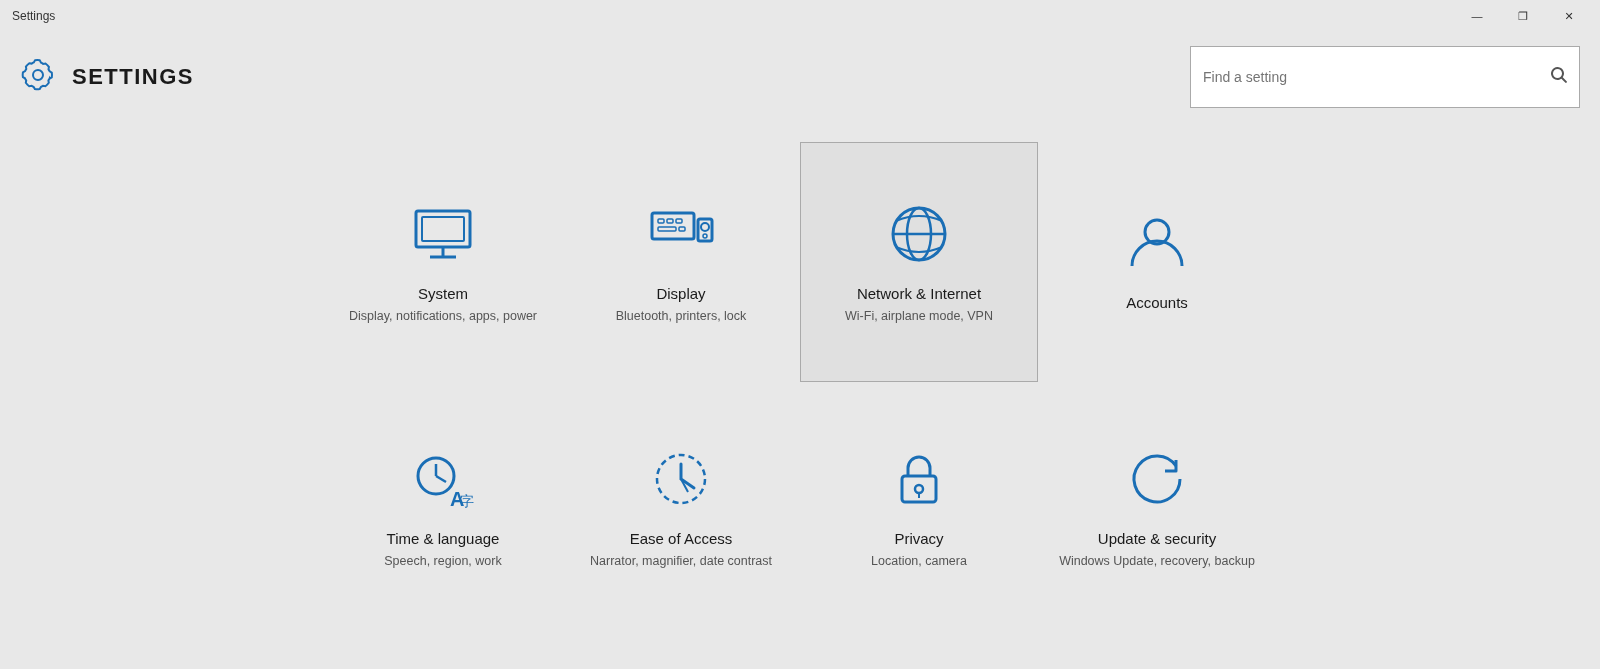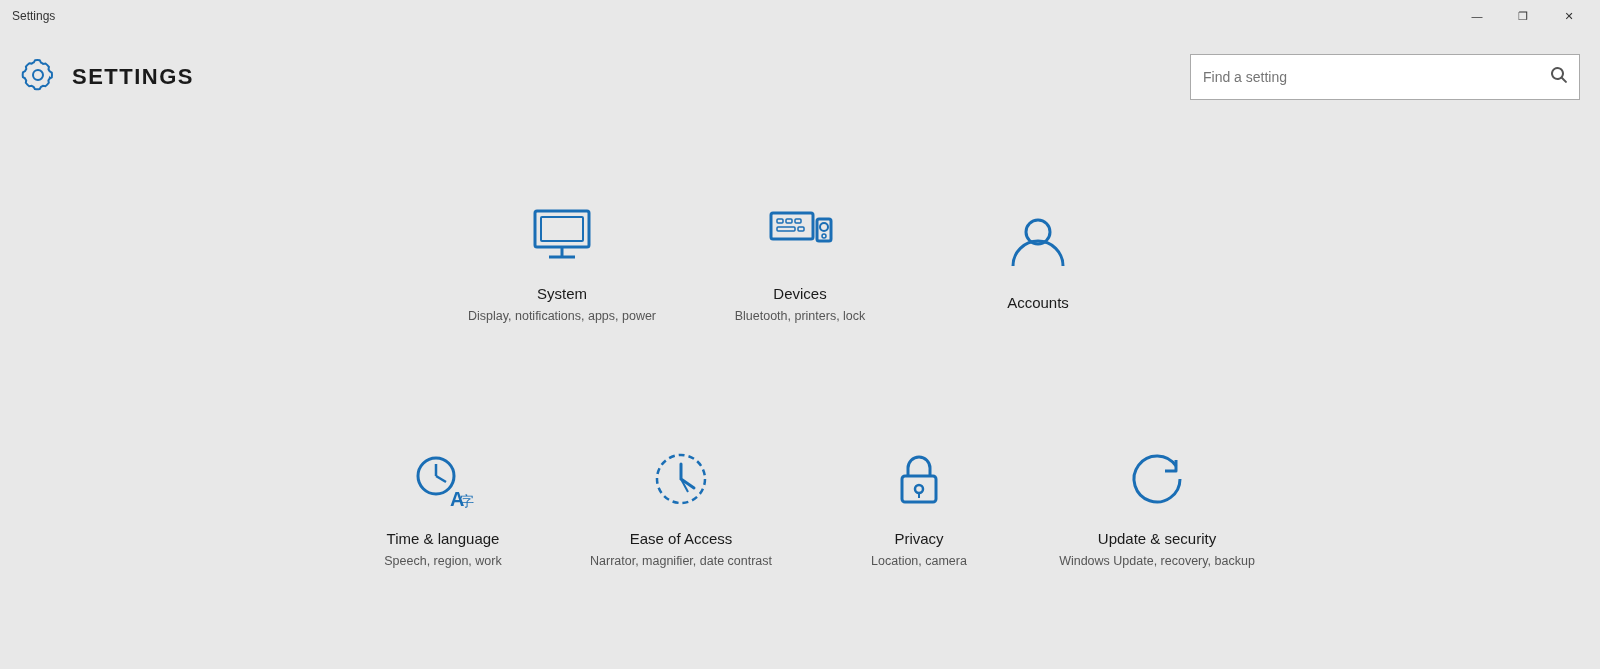--- a/index.html
+++ b/index.html
@@ -69,21 +69,21 @@
       width: 36px;
       height: 36px;
     }
 
     .search-box {
       display: flex;
       align-items: center;
       border: 1px solid #aaa;
       background: white;
       width: 390px;
-      height: 46px;
+      height: 62px;
       padding: 0 12px;
     }
     .search-box input {
       border: none;
       outline: none;
       flex: 1;
       font-size: 14px;
       color: #666;
       background: transparent;
     }
@@ -215,24 +215,37 @@
           <rect x="21" y="20" width="6" height="4" rx="1" stroke="#1a6eb5" stroke-width="1.5" fill="none"></rect>
           <rect x="30" y="20" width="6" height="4" rx="1" stroke="#1a6eb5" stroke-width="1.5" fill="none"></rect>
           <rect x="12" y="28" width="18" height="4" rx="1" stroke="#1a6eb5" stroke-width="1.5" fill="none"></rect>
           <rect x="33" y="28" width="6" height="4" rx="1" stroke="#1a6eb5" stroke-width="1.5" fill="none"></rect>
 
           <rect x="52" y="20" width="14" height="22" rx="2" stroke="#1a6eb5" stroke-width="3" fill="none"></rect>
           <circle cx="59" cy="28" r="4" stroke="#1a6eb5" stroke-width="2" fill="none"></circle>
           <circle cx="59" cy="37" r="2" stroke="#1a6eb5" stroke-width="1.5" fill="none"></circle>
         </svg>
       </div>
-      <div class="item-title">Devices</div>
+      <div class="item-title">Display</div>
       <div class="item-desc">Bluetooth, printers, lock</div>
     </div>
 
+    <div class="settings-item active">
+      <div class="item-icon">
+        <svg viewBox="0 0 70 70" fill="none" xmlns="http://www.w3.org/2000/svg">
+          <circle cx="35" cy="35" r="26" stroke="#1a6eb5" stroke-width="3" fill="none"></circle>
+          <ellipse cx="35" cy="35" rx="12" ry="26" stroke="#1a6eb5" stroke-width="2.5" fill="none"></ellipse>
+          <line x1="9" y1="35" x2="61" y2="35" stroke="#1a6eb5" stroke-width="2.5"></line>
+          <path d="M12 22q23-10 46 0" stroke="#1a6eb5" stroke-width="2" fill="none"></path>
+          <path d="M12 48q23 10 46 0" stroke="#1a6eb5" stroke-width="2" fill="none"></path>
+        </svg>
+      </div>
+      <div class="item-title">Network &amp; Internet</div>
+      <div class="item-desc">Wi-Fi, airplane mode, VPN</div>
+    </div>
 
 
     <div class="settings-item">
       <div class="item-icon">
         <svg viewBox="0 0 70 70" fill="none" xmlns="http://www.w3.org/2000/svg">
           <circle cx="35" cy="24" r="12" stroke="#1a6eb5" stroke-width="3" fill="none"></circle>
           <path d="M10 58c0-13.8 11.2-25 25-25s25 11.2 25 25" stroke="#1a6eb5" stroke-width="3" fill="none"></path>
         </svg>
       </div>
       <div class="item-title">Accounts</div>

